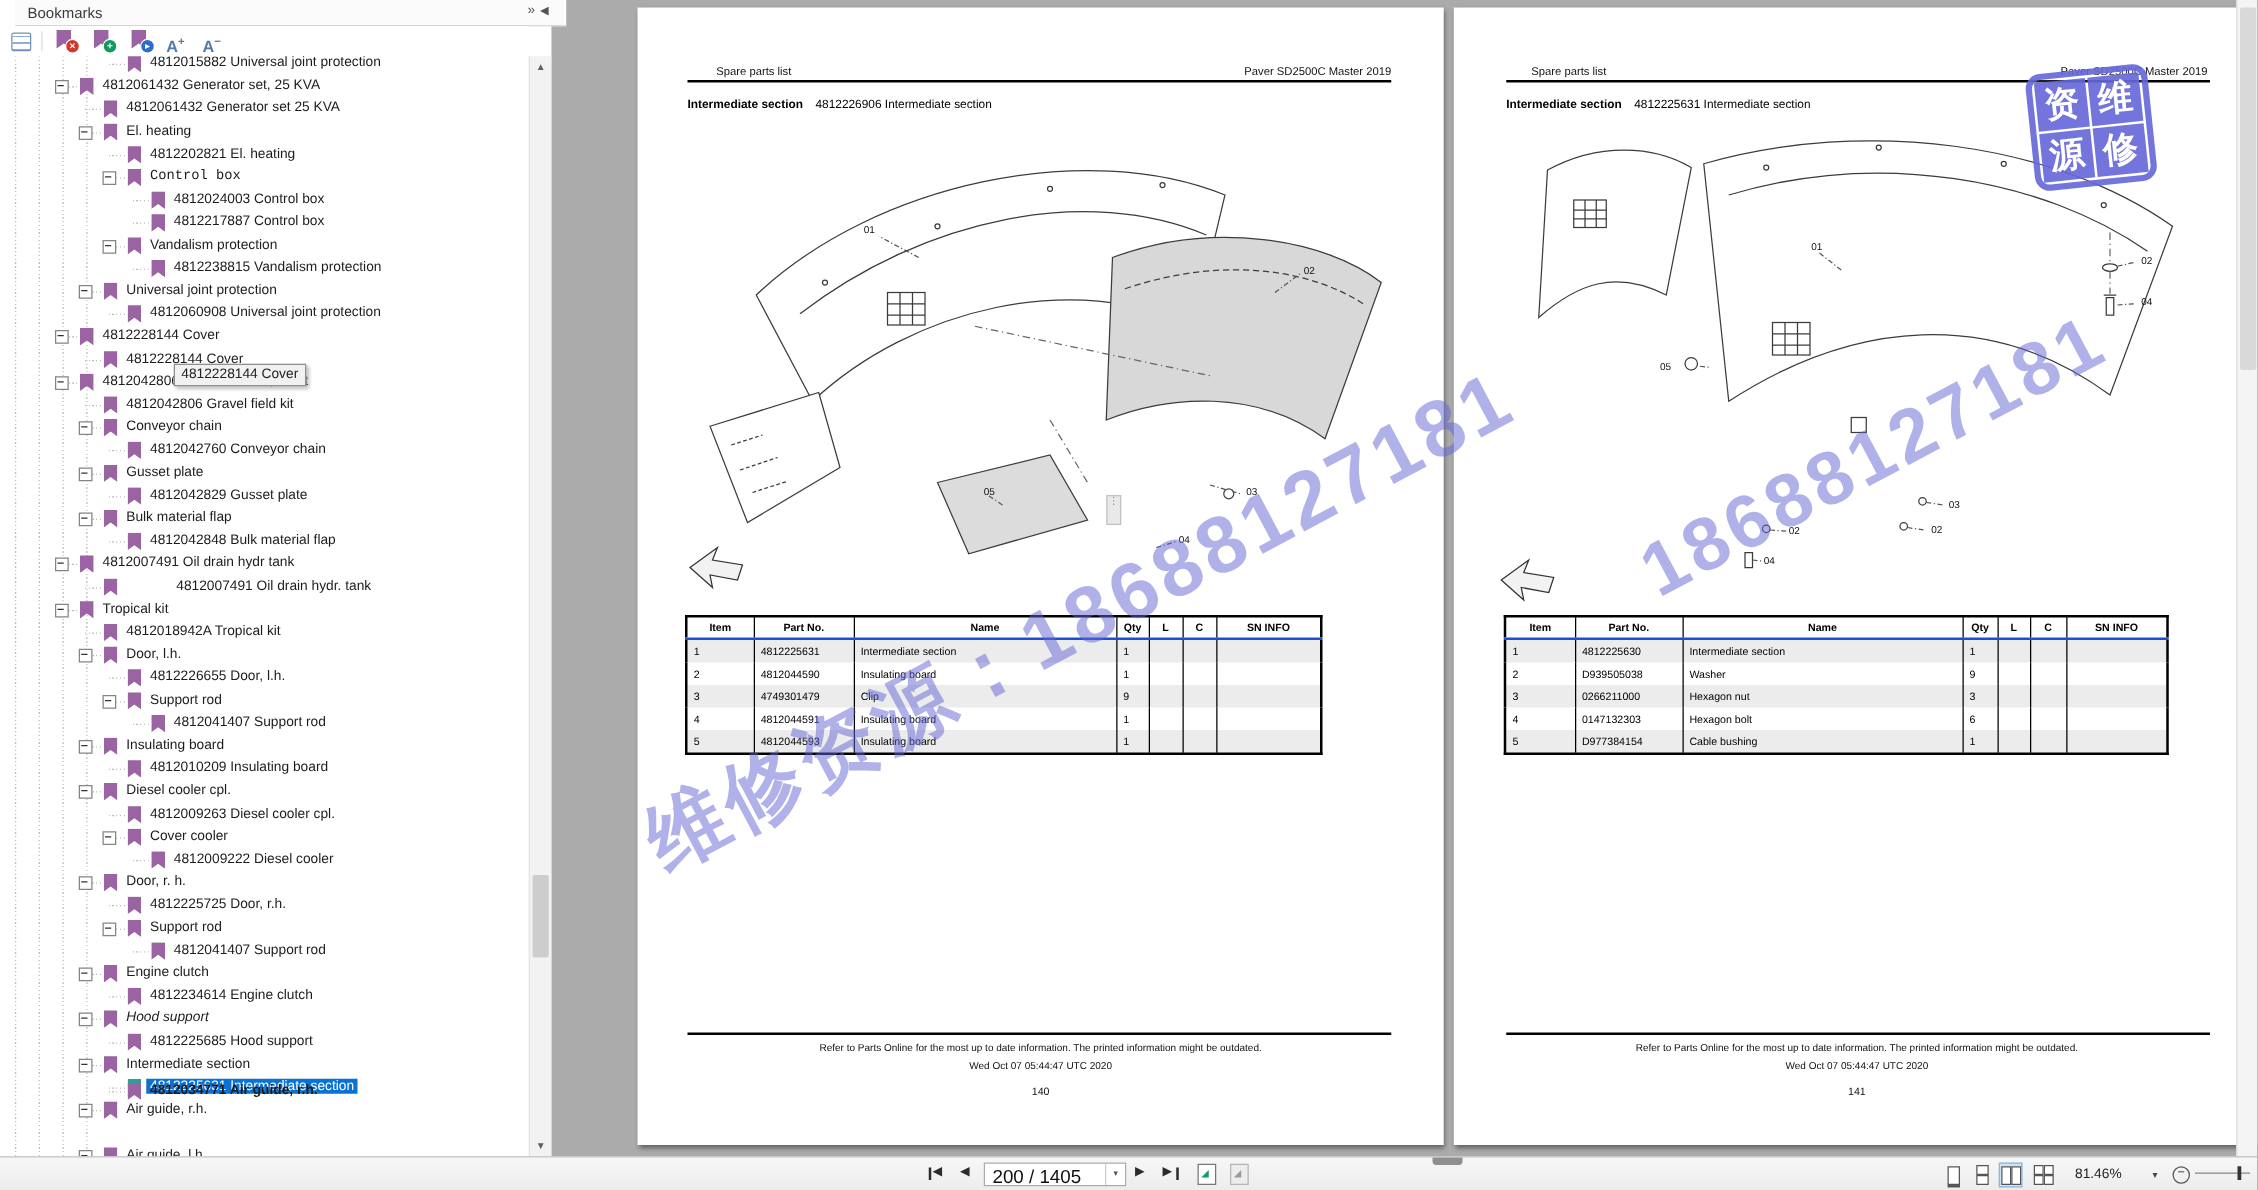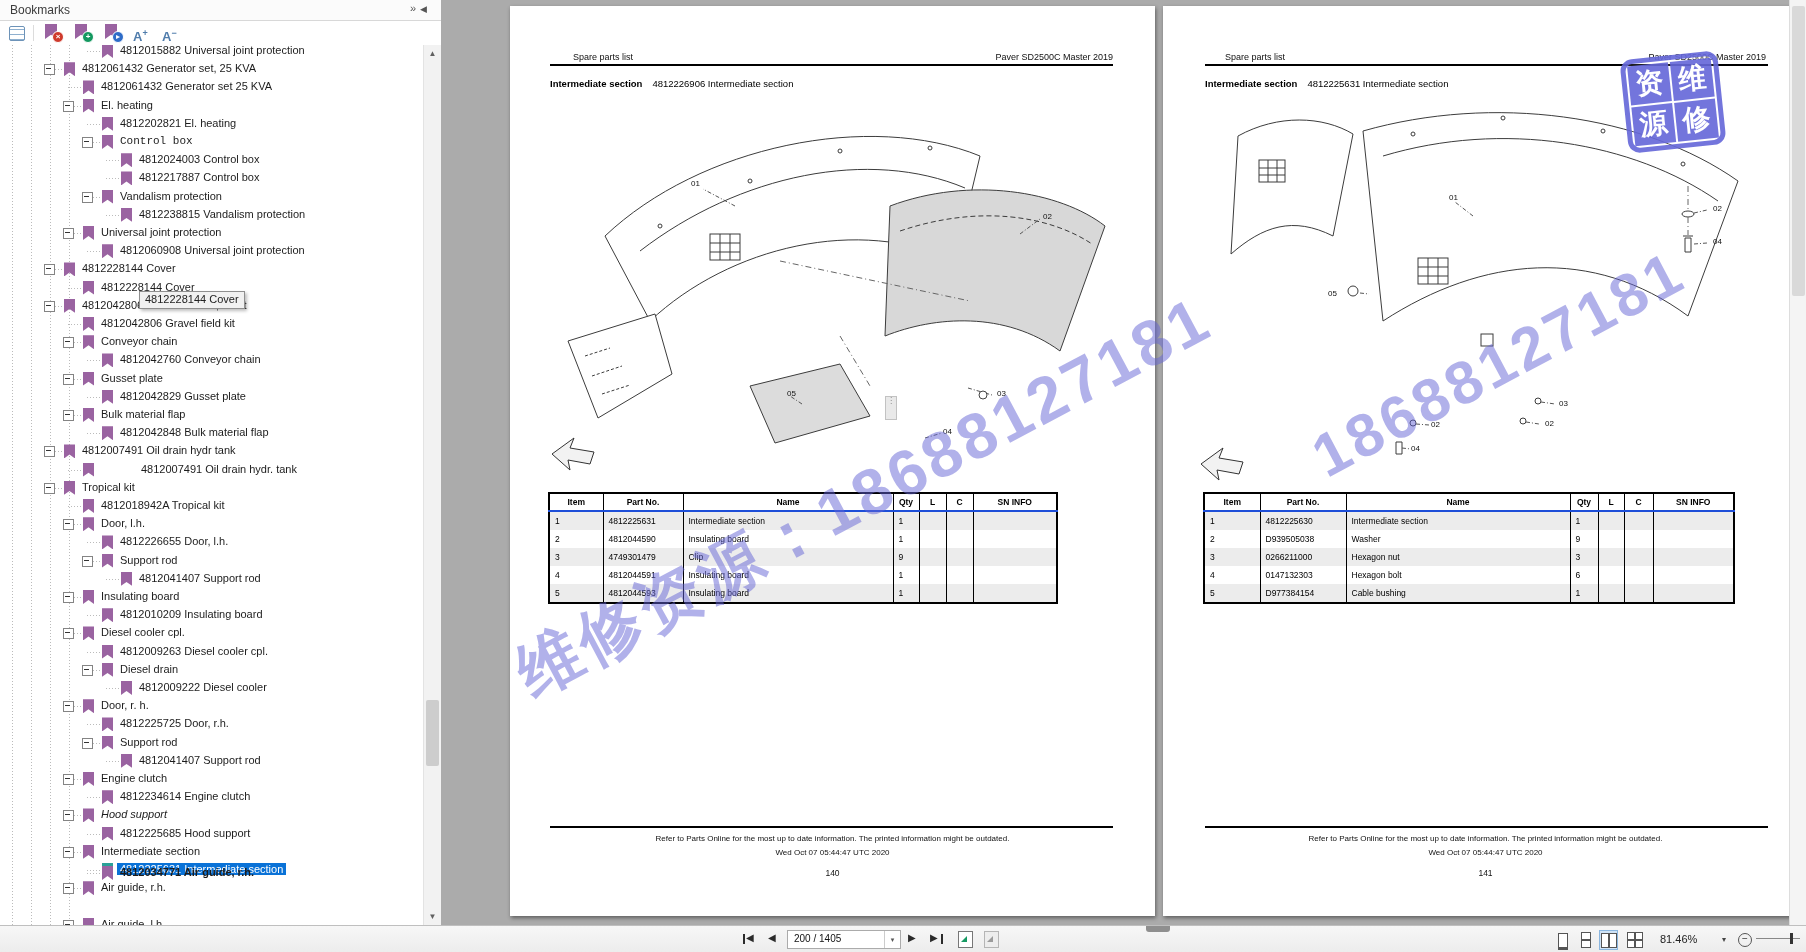--- a/index.html
+++ b/index.html
@@ -1,20 +1,20 @@
 <!DOCTYPE html>
 <html><head>
 <meta charset="utf-8">
 <style>
   html,body{margin:0;padding:0;background:#888;}
   .app{position:relative;width:1806px;height:952px;overflow:hidden;background:#fff;
        font-family:"Liberation Sans","DejaVu Sans",sans-serif;-webkit-font-smoothing:antialiased;}
   
   .sidebar{position:absolute;left:0;top:0;width:441px;height:925px;background:#fff;z-index:3;}
-  .sb-header{position:absolute;left:0;top:0;width:441px;height:20px;background:#fbfbfb;border-bottom:1px solid #d8d8d8;}
+  .sb-header{position:absolute;left:12px;top:0;width:441px;height:20px;background:#fbfbfb;border-bottom:1px solid #d8d8d8;}
   .sb-title{position:absolute;left:10px;top:3px;font-size:12px;color:#3b3b3b;}
   .sb-hicons{position:absolute;right:10px;top:2px;font-size:11px;color:#555;letter-spacing:4px;cursor:default;}
   .sb-toolbar{position:absolute;left:0;top:21px;width:422px;height:24px;background:#fff;z-index:6;}
   .tb-ic{position:absolute;top:3px;width:18px;height:18px;}
   .opt-box{position:absolute;left:1px;top:2px;width:14px;height:13px;border:1px solid #6d93b8;border-radius:2px;
      background:repeating-linear-gradient(#fff 0 2px,#8fb0cf 2px 3px,#fff 3px 5px);}
   .tb-sep{position:absolute;left:33px;top:4px;width:1px;height:16px;background:#dcdcdc;}
   .bm-shape{position:absolute;left:0;top:0;width:12px;height:15px;background:#9a63a1;
      clip-path:polygon(0 0,100% 0,100% 100%,50% 72%,0 100%);}
   .bm-badge{position:absolute;left:7px;top:7px;width:10px;height:10px;border-radius:50%;color:#fff;
@@ -75,21 +75,21 @@
   .stamp span{background:rgba(100,102,216,.9);color:#fff;font-weight:bold;font-size:28px;line-height:38px;text-align:center;}
   .doc-scroll{position:absolute;left:1348px;top:0;width:17px;height:925px;background:#f4f4f4;border-left:1px solid #ddd;z-index:6;}
   .doc-thumb{position:absolute;left:2px;top:6px;width:13px;height:290px;background:#d9d9d9;border-radius:2px;}
   
   .btoolbar{position:absolute;left:0;top:925px;width:1806px;height:27px;
      background:linear-gradient(#f7f7f7,#ececec);border-top:1px solid #bfbfbf;z-index:10;}
   .notch{position:absolute;left:1146px;top:0;width:24px;height:6px;background:#8f8f8f;border-radius:0 0 3px 3px;}
   .nav{position:absolute;top:6px;font-size:10px;color:#2b2b2b;cursor:default;}
   .navbar{position:absolute;top:8px;width:2px;height:10px;background:#2b2b2b;}
   .pg-input{position:absolute;left:787px;top:4px;width:112px;height:17px;background:#fff;border:1px solid #ababab;}
-  .pg-input .txt{position:absolute;left:6px;top:2px;font-size:10px;color:#111;}
+  .pg-input .txt{position:absolute;left:6px;top:2px;font-size:15px;color:#111;}
   .pg-input .dd{position:absolute;right:0;top:0;width:15px;height:17px;border-left:1px solid #ccc;
      font-size:7px;color:#555;text-align:center;line-height:17px;}
   .sheet{position:absolute;top:5px;width:13px;height:15px;border:1px solid #777;background:#fff;}
   .sheet i{position:absolute;left:2px;top:4px;width:0;height:0;border-style:solid;}
   .sheet.dim{border-color:#b5b5b5;background:#ededed;}
   .lay{position:absolute;top:4px;width:17px;height:18px;border:1px solid transparent;}
   .lay.on{background:#cfe3f6;border-color:#8ab6e0;}
   .lay .pgl{position:absolute;border:1px solid #555;background:#fff;}
   .zoomtxt{position:absolute;top:7px;font-size:11px;color:#222;}
   .caret{position:absolute;top:9px;font-size:8px;color:#444;}
@@ -292,21 +292,21 @@
         </div>
         <div class="trow" style="top: 642.6px;">
           <span class="t-conn" style="left: 87px;"></span>
           <span class="t-bm" style="left: 102px;"></span>
           <span class="t-lbl" style="left: 117px;">4812009263 Diesel cooler cpl.</span>
         </div>
         <div class="trow" style="top: 660.8px;">
           <span class="t-conn" style="left: 87px;"></span>
           <span class="t-exp" style="left: 82px;"></span>
           <span class="t-bm" style="left: 102px;"></span>
-          <span class="t-lbl" style="left: 117px;">Diesel drain</span>
+          <span class="t-lbl" style="left: 117px;">Cover cooler</span>
         </div>
         <div class="trow" style="top: 679px;">
           <span class="t-conn" style="left: 106px;"></span>
           <span class="t-bm" style="left: 121px;"></span>
           <span class="t-lbl" style="left: 136px;">4812009222 Diesel cooler</span>
         </div>
         <div class="trow" style="top: 697.2px;">
           <span class="t-conn" style="left: 68px;"></span>
           <span class="t-exp" style="left: 63px;"></span>
           <span class="t-bm" style="left: 83px;"></span>

